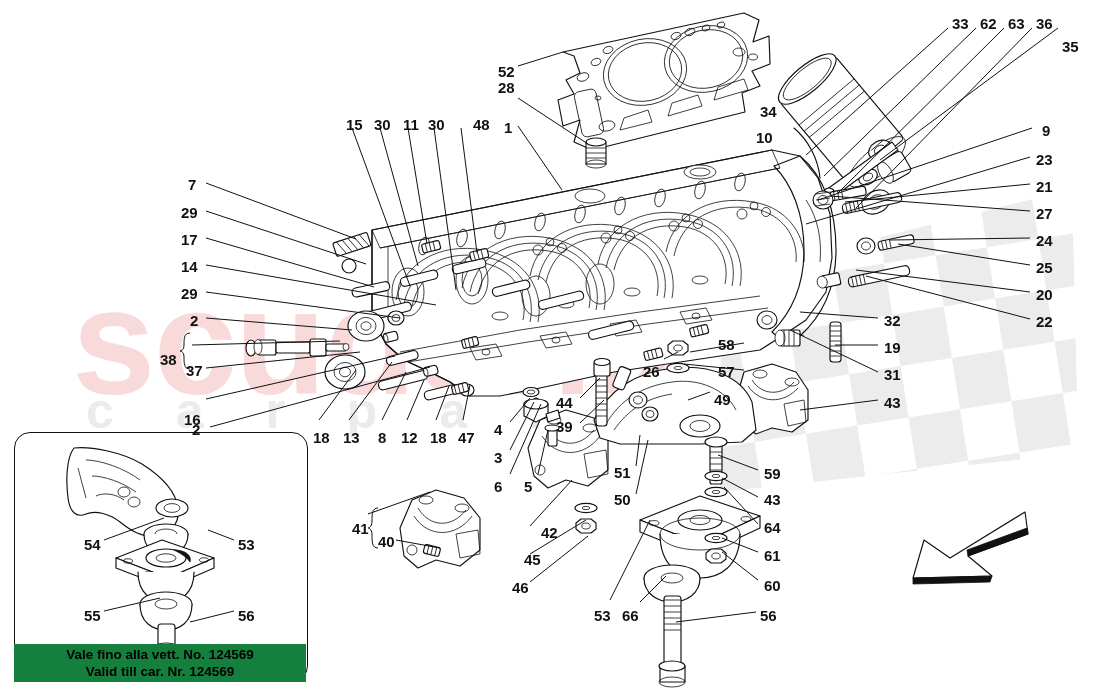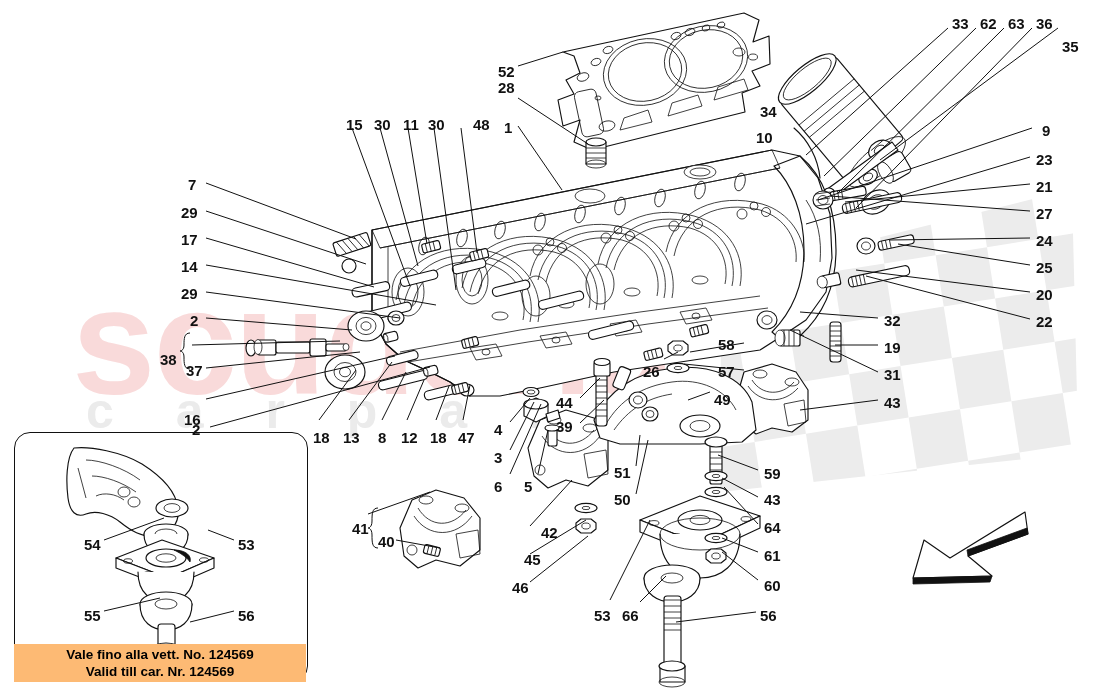--- a/index.html
+++ b/index.html
@@ -36,21 +36,21 @@
 
   
   #inset{
     position:absolute;left:14px;top:432px;width:292px;height:248px;
     border:1.6px solid #111;border-radius:16px;background:transparent;z-index:7;
   }
   #inset-caption{
     position:absolute;left:14px;top:644px;width:292px;z-index:10;
     text-align:center;font-family:"Liberation Sans", sans-serif;
     font-weight:700;font-size:13.5px;color:#000;line-height:17px;
-    background:#fdba74;padding:2px 0;
+    background:#15803d;padding:2px 0;
   }
 </style>
 </head>
 <body>
 
 <div id="stage">
 
   <svg class="wm-checker" viewBox="0 0 1100 694">
     <defs>
       <clipPath id="flagclip">

